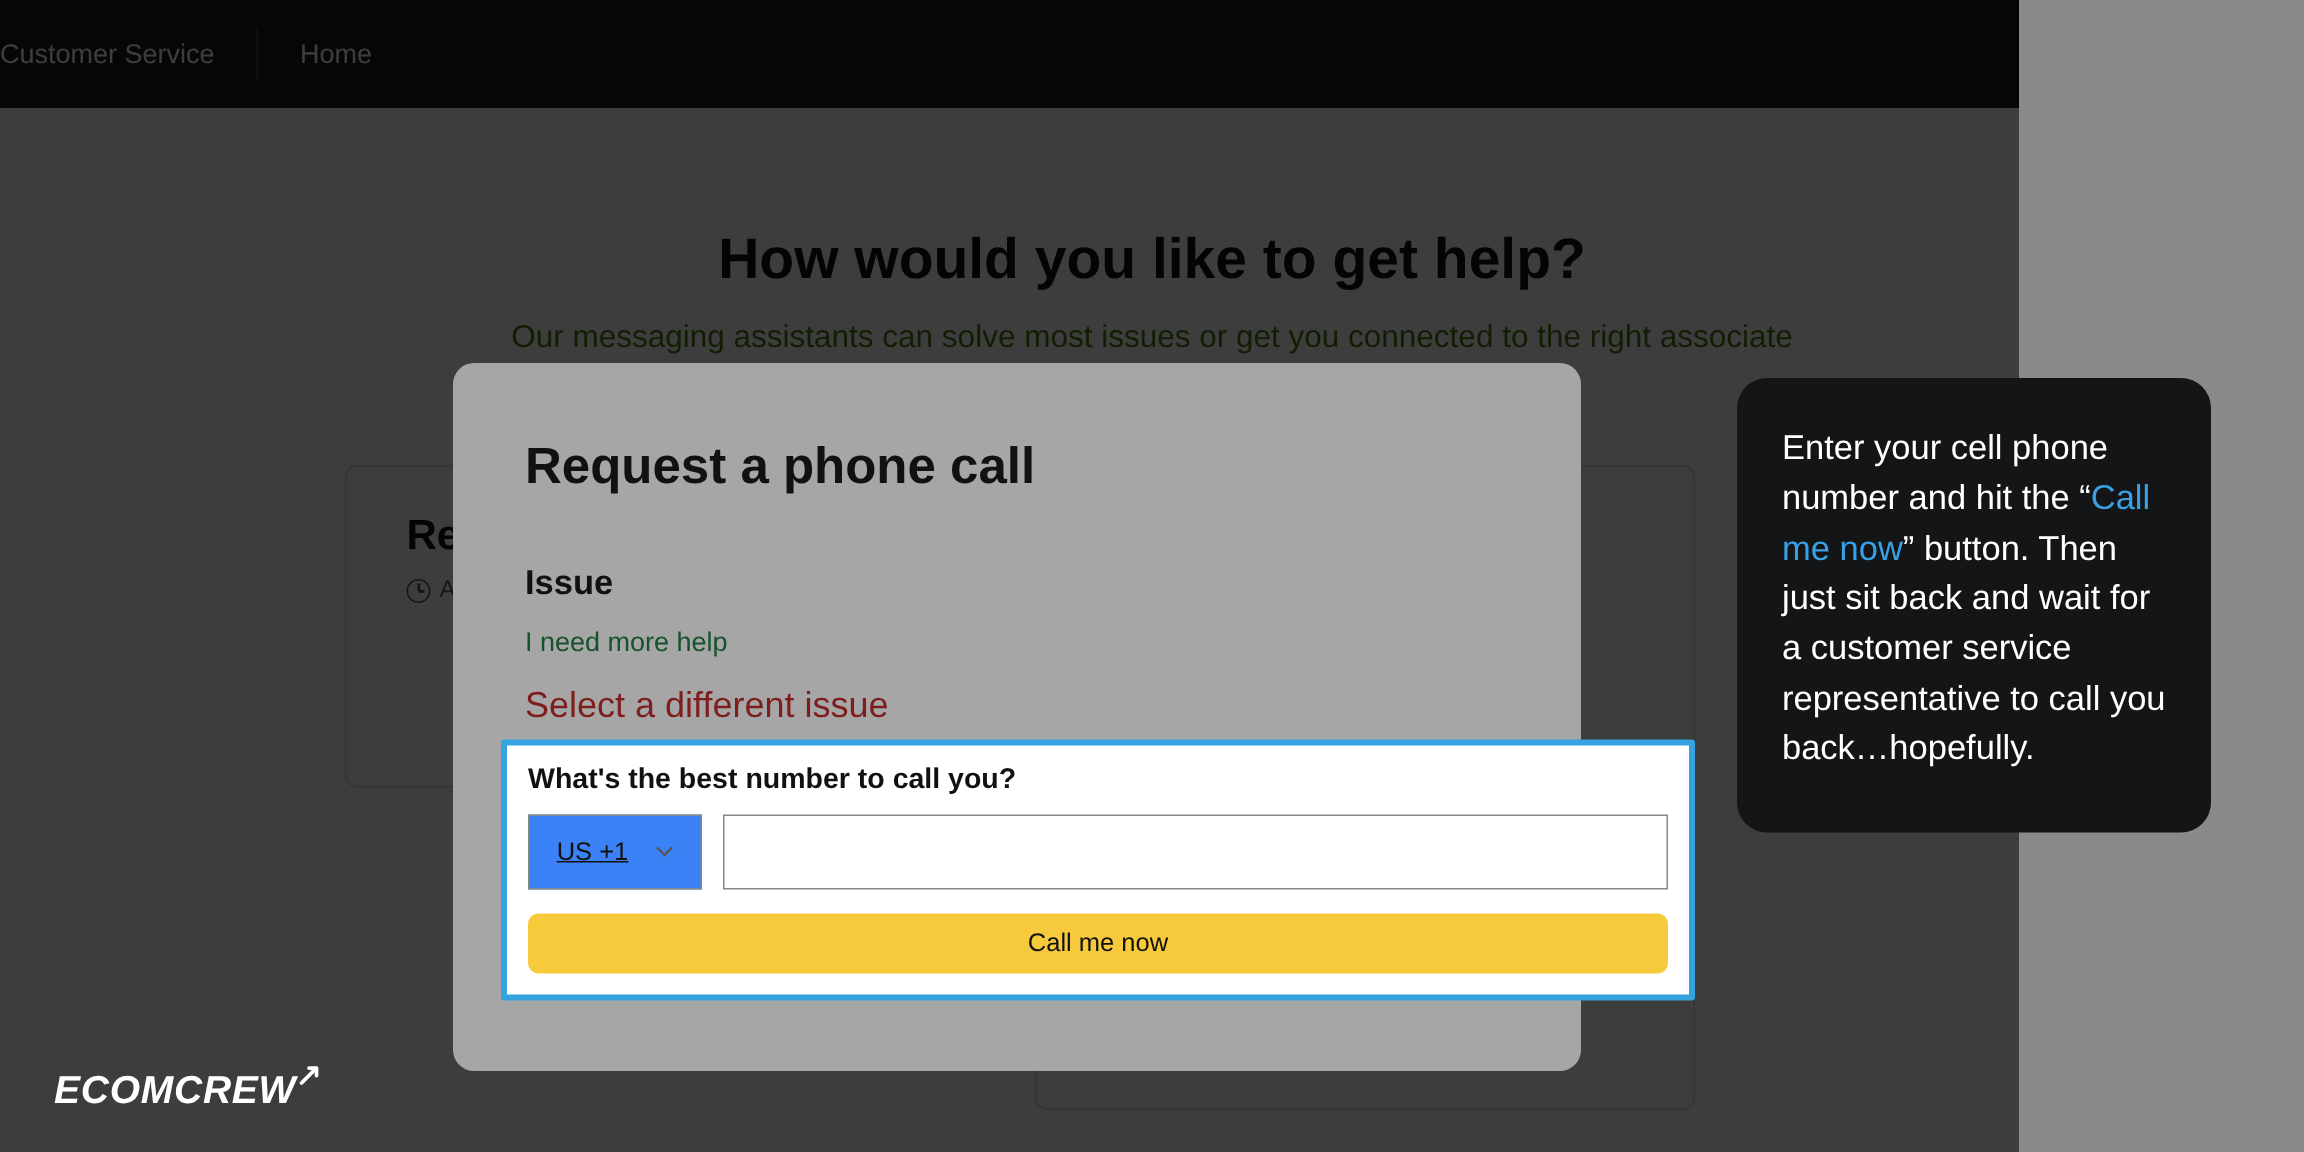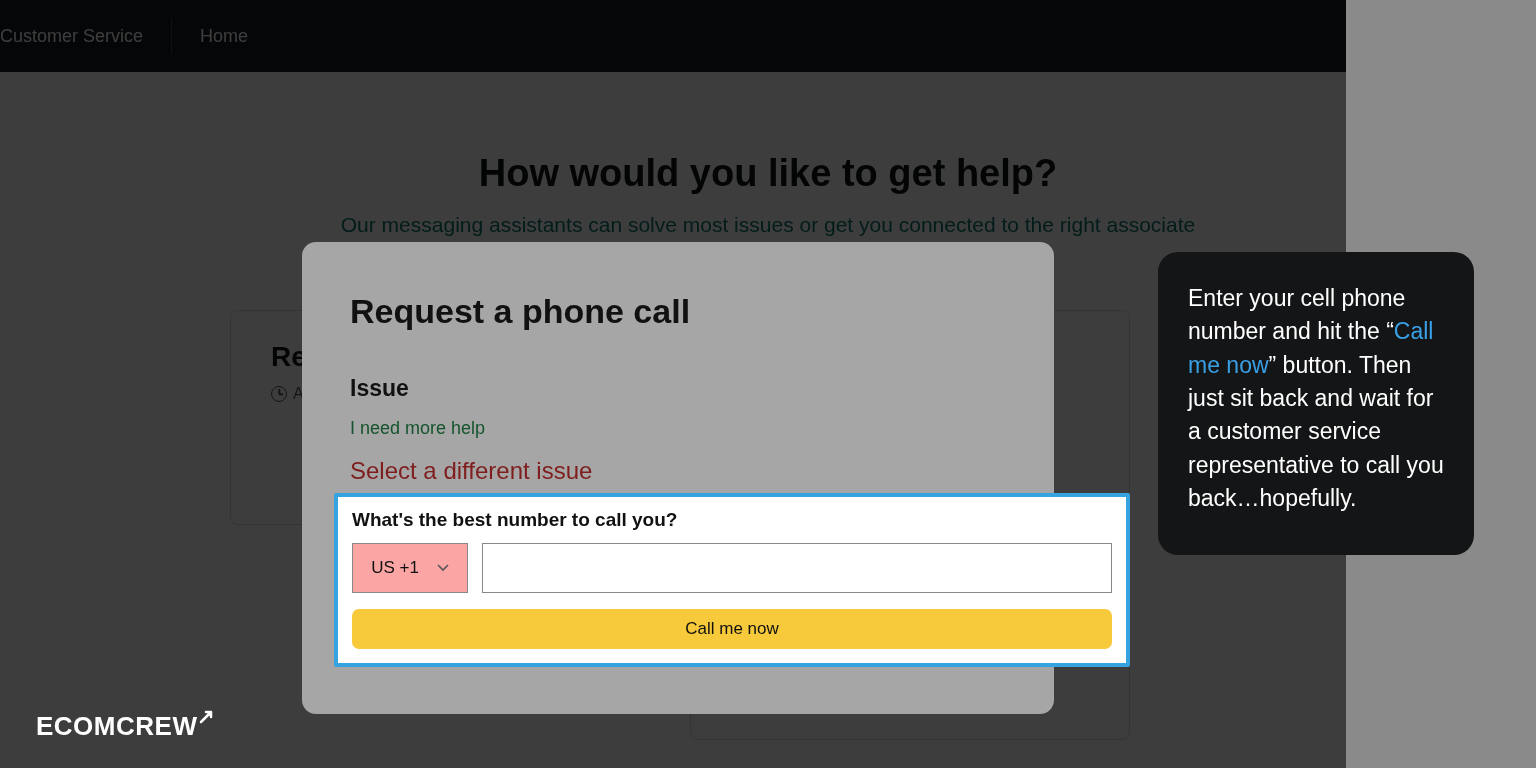--- a/index.html
+++ b/index.html
@@ -6,21 +6,21 @@
   html, body { width: 1536px; height: 768px; font-family: Arial, Helvetica, sans-serif; overflow: hidden; }
   body { position: relative; background: #fff; }
 
   
   .page { position: absolute; inset: 0; background: #fff; }
   .topbar { height: 72px; background: #131921; display: flex; align-items: center; }
   .topbar a { color: #fff; text-decoration: none; font-size: 18px; }
   .topbar .divider { width: 1px; height: 36px; background: #3a4553; margin: 0 28px; }
   .pg-body { padding-top: 80px; text-align: center; }
   .pg-title { font-size: 38px; font-weight: 700; color: #0f1111; }
-  .pg-sub { font-size: 21px; color: #0f766e; margin-top: 18px; }
+  .pg-sub { font-size: 21px; color: #4d7c0f; margin-top: 18px; }
   .card-hint { position: absolute; left: 230px; top: 310px; width: 460px; height: 215px; border: 1px solid #d5d9d9; border-radius: 8px; background: #fff; padding: 30px 40px; text-align: left; }
   .card-hint .tt { font-size: 28px; font-weight: 700; color: #0f1111; }
   .card-hint .meta { margin-top: 12px; color: #565959; font-size: 16px; display: flex; align-items: center; gap: 6px; }
   .card-hint2 { position: absolute; left: 690px; top: 310px; width: 440px; height: 430px; border: 1px solid #d5d9d9; border-radius: 8px; background: #fff; padding: 30px 36px; text-align: left; }
   .card-hint2 p { font-size: 16px; color: #0f1111; line-height: 1.55; margin-top: 200px; }
   .card-hint2 p + p { margin-top: 22px; }
 
   
   .dim { position: absolute; left: 0; top: 0; width: 1346px; height: 768px; background: rgba(0,0,0,0.76); }
 
@@ -30,31 +30,31 @@
   
   .modal { position: absolute; left: 302px; top: 242px; width: 752px; height: 472px; background: #a6a6a6; border-radius: 14px; padding: 50px 48px 40px 48px; }
   .modal h1 { font-size: 34px; font-weight: 700; color: #111; }
   .issue-label { font-size: 23px; font-weight: 700; color: #111; margin-top: 44px; }
   .issue-text { font-size: 18px; color: #14532d; margin-top: 16px; }
   .select-diff { display: inline-block; font-size: 24px; color: #7f1d1d; margin-top: 18px; text-decoration: none; }
 
   .highlight-box { position: absolute; left: 334px; top: 493px; width: 796px; height: 174px; background: #fff; border: 4px solid #34a3e0; border-radius: 2px; padding: 12px 14px 14px 14px; }
   .hl-q { font-size: 19px; font-weight: 700; color: #111; }
   .row { display: flex; gap: 14px; margin-top: 12px; }
-  .cc-select { width: 116px; height: 50px; border: 1px solid #888; background: #fca5a5; display: flex; align-items: center; justify-content: center; gap: 18px; font-size: 17px; color: #111; }
+  .cc-select { width: 116px; height: 50px; border: 1px solid #888; background: #3b82f6; display: flex; align-items: center; justify-content: center; gap: 18px; font-size: 17px; color: #111; text-decoration: underline; }
   .cc-select svg { width: 12px; height: 8px; }
   .phone-input { flex: 1; height: 50px; border: 1px solid #888; background: #fff; padding: 0 10px; font-size: 17px; }
   .call-btn { width: 100%; height: 40px; margin-top: 16px; border: none; border-radius: 7px; background: #f7ca3b; color: #111; font-size: 17px; cursor: pointer; }
 
   
   .callout { position: absolute; left: 1158px; top: 252px; width: 316px; background: #141516; border-radius: 20px; padding: 30px 30px 40px 30px; color: #fff; font-family: "Segoe UI", Arial, sans-serif; font-size: 23px; line-height: 1.45; text-align: left; }
   .callout .hl { color: #3aa0e6; }
 
   
-  .logo { position: absolute; left: 36px; bottom: 26px; color: #fff; font-weight: 800; font-size: 26px; letter-spacing: 0.5px; display: flex; align-items: flex-start; font-family: Arial, sans-serif; }
+  .logo { position: absolute; left: 36px; bottom: 26px; color: #fff; font-weight: 800; font-style: italic; font-size: 26px; letter-spacing: 0.5px; display: flex; align-items: flex-start; font-family: Arial, sans-serif; }
   .logo svg { margin-left: 2px; margin-top: -4px; }
 
   .clock-icon { width:16px; height:16px; border:1.5px solid #565959; border-radius:50%; position:relative; display:inline-block; }
   .clock-icon::before { content:""; position:absolute; left:50%; top:50%; width:1.5px; height:5px; background:#565959; transform-origin:bottom; transform:translate(-50%,-100%); }
   .clock-icon::after { content:""; position:absolute; left:50%; top:50%; width:4px; height:1.5px; background:#565959; transform:translate(0,-50%); }
 </style>
 </head>
 <body>
 
 <div class="page">

